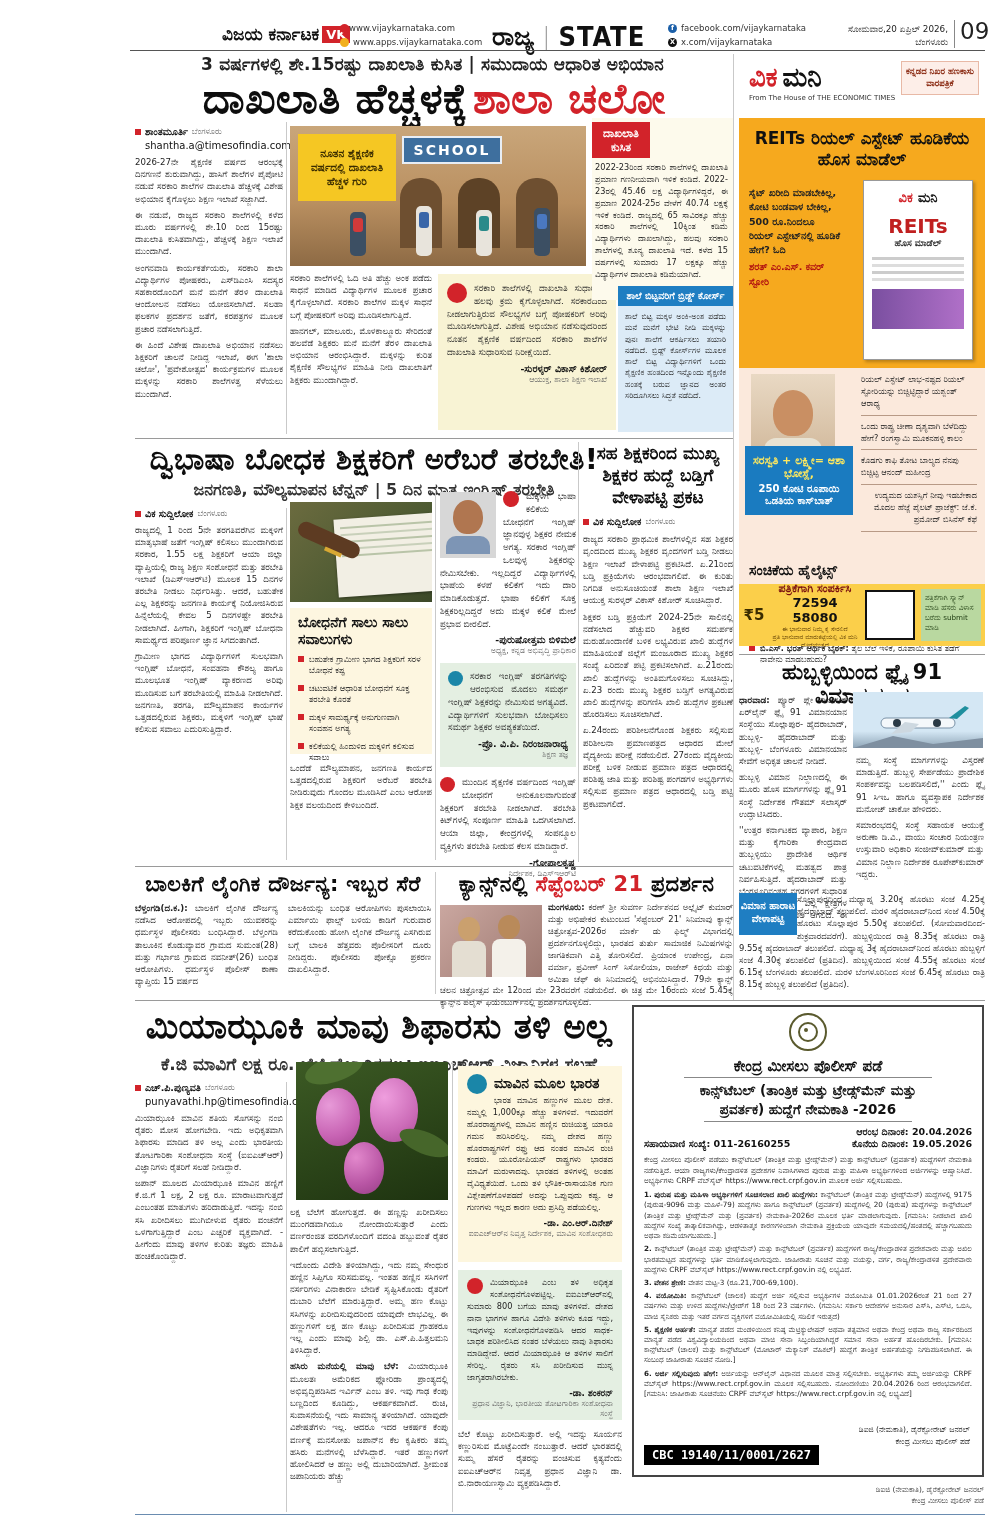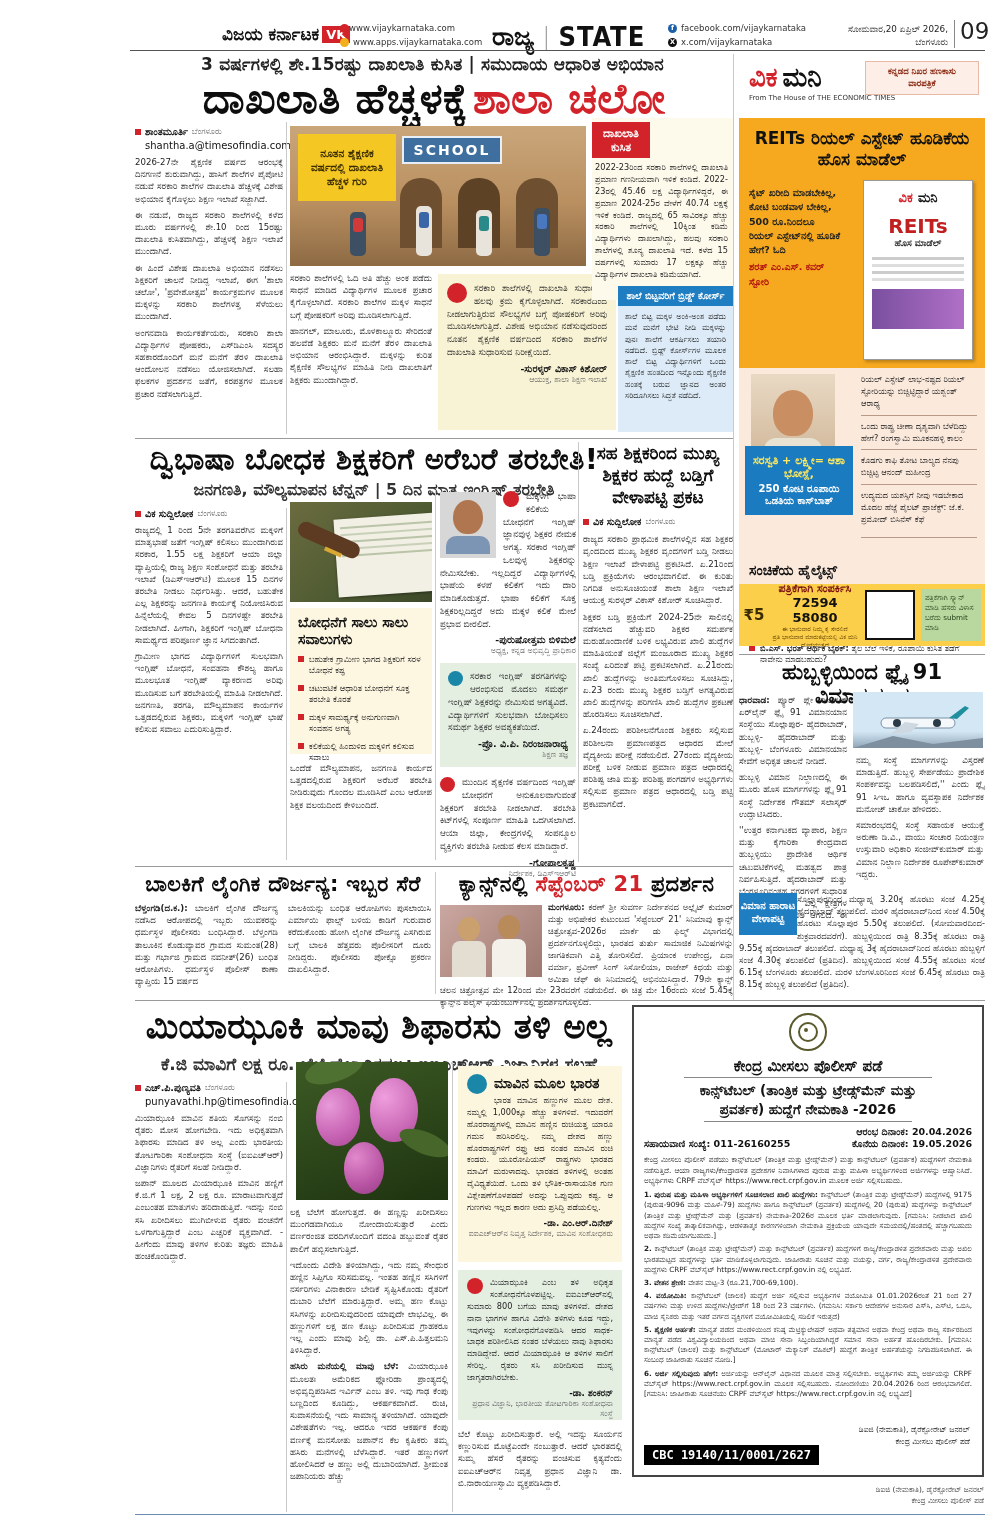--- a/index.html
+++ b/index.html
@@ -73,22 +73,22 @@
 
   <div class="abs" style="left:135px;top:126px;width:148px;">
     <div class="byrow">
       <span class="bysq"></span>
       <span class="byname">ಶಾಂತಮೂರ್ತಿ</span>
       <span class="byloc">ಬೆಂಗಳೂರು</span>
     </div>
     <div class="bymail">shantha.a@timesofindia.com</div>
     <p class="bt">2026-27ನೇ ಶೈಕ್ಷಣಿಕ ವರ್ಷದ ಆರಂಭಕ್ಕೆ ದಿನಗಣನೆ ಶುರುವಾಗಿದ್ದು, ಹಾಸಿಗೆ ಶಾಲೆಗಳ ಪೈಪೋಟಿ ನಡುವೆ ಸರಕಾರಿ ಶಾಲೆಗಳ ದಾಖಲಾತಿ ಹೆಚ್ಚಳಕ್ಕೆ ವಿಶೇಷ ಅಭಿಯಾನ ಕೈಗೊಳ್ಳಲು ಶಿಕ್ಷಣ ಇಲಾಖೆ ಸಜ್ಜಾಗಿದೆ.</p>
     <p class="bt">ಈ ನಡುವೆ, ರಾಜ್ಯದ ಸರಕಾರಿ ಶಾಲೆಗಳಲ್ಲಿ ಕಳೆದ ಮೂರು ವರ್ಷಗಳಲ್ಲಿ ಶೇ.10 ರಿಂದ 15ರಷ್ಟು ದಾಖಲಾತಿ ಕುಸಿತವಾಗಿದ್ದು, ಹೆಚ್ಚಳಕ್ಕೆ ಶಿಕ್ಷಣ ಇಲಾಖೆ ಮುಂದಾಗಿದೆ.</p>
+    <p class="bt">ಅಂಗನವಾಡಿ ಕಾರ್ಯಕರ್ತೆಯರು, ಸರಕಾರಿ ಶಾಲಾ ವಿದ್ಯಾರ್ಥಿಗಳ ಪೋಷಕರು, ಎಸ್‌ಡಿಎಂಸಿ ಸದಸ್ಯರ ಸಹಕಾರದೊಂದಿಗೆ ಮನೆ ಮನೆಗೆ ತೆರಳಿ ದಾಖಲಾತಿ ಆಂದೋಲನ ನಡೆಸಲು ಯೋಜಿಸಲಾಗಿದೆ. ಸಲಹಾ ಫಲಕಗಳ ಪ್ರದರ್ಶನ ಜತೆಗೆ, ಕರಪತ್ರಗಳ ಮೂಲಕ ಪ್ರಚಾರ ನಡೆಸಲಾಗುತ್ತಿದೆ.</p>
     <p class="bt">ಈ ಹಿಂದೆ ವಿಶೇಷ ದಾಖಲಾತಿ ಅಭಿಯಾನ ನಡೆಸಲು ಶಿಕ್ಷಕರಿಗೆ ಚಾಲನೆ ನೀಡಿದ್ದ ಇಲಾಖೆ, ಈಗ 'ಶಾಲಾ ಚಲೋ', 'ಪ್ರವೇಶೋತ್ಸವ' ಕಾರ್ಯಕ್ರಮಗಳ ಮೂಲಕ ಮಕ್ಕಳನ್ನು ಸರಕಾರಿ ಶಾಲೆಗಳತ್ತ ಸೆಳೆಯಲು ಮುಂದಾಗಿದೆ.</p>
-    <p class="bt">ಅಂಗನವಾಡಿ ಕಾರ್ಯಕರ್ತೆಯರು, ಸರಕಾರಿ ಶಾಲಾ ವಿದ್ಯಾರ್ಥಿಗಳ ಪೋಷಕರು, ಎಸ್‌ಡಿಎಂಸಿ ಸದಸ್ಯರ ಸಹಕಾರದೊಂದಿಗೆ ಮನೆ ಮನೆಗೆ ತೆರಳಿ ದಾಖಲಾತಿ ಆಂದೋಲನ ನಡೆಸಲು ಯೋಜಿಸಲಾಗಿದೆ. ಸಲಹಾ ಫಲಕಗಳ ಪ್ರದರ್ಶನ ಜತೆಗೆ, ಕರಪತ್ರಗಳ ಮೂಲಕ ಪ್ರಚಾರ ನಡೆಸಲಾಗುತ್ತಿದೆ.</p>
   </div>
   <div class="vr" style="left:286px;top:122px;height:312px;"></div>
 
   <div class="abs" style="left:290px;top:126px;width:296px;height:140px;background:linear-gradient(180deg,#c9a67a 0%,#b98f60 55%,#8d6a44 100%);overflow:hidden;">
     <div style="position:absolute;left:8px;top:8px;width:88px;background:#f5c723;padding:12px 5px;font-size:10.5px;font-weight:bold;color:#3a2c00;text-align:center;line-height:1.35;">ನೂತನ ಶೈಕ್ಷಣಿಕ ವರ್ಷದಲ್ಲಿ ದಾಖಲಾತಿ ಹೆಚ್ಚಳ ಗುರಿ</div>
     <div style="position:absolute;left:112px;top:10px;width:96px;height:24px;background:#3e6f9e;border:2px solid #e8eef5;color:#fff;font-weight:bold;font-size:14px;letter-spacing:2px;text-align:center;line-height:24px;">SCHOOL</div>
     <div style="position:absolute;left:110px;top:52px;width:42px;height:70px;background:#6e4f30;border-radius:20px 20px 0 0;"></div>
     <div style="position:absolute;left:168px;top:52px;width:42px;height:70px;background:#5d4226;border-radius:20px 20px 0 0;"></div>
     <div style="position:absolute;left:226px;top:52px;width:42px;height:70px;background:#6e4f30;border-radius:20px 20px 0 0;"></div>
     <div style="position:absolute;left:60px;top:86px;width:16px;height:44px;background:#3c4f63;border-radius:5px;">
@@ -133,21 +133,21 @@
 
   <div class="vr" style="left:733px;top:54px;height:946px;"></div>
   <div class="abs" style="left:739px;top:54px;width:246px;height:592px;background:#fbe9dc;">
 
     <div style="position:relative;height:64px;background:#fff;">
       <div style="position:absolute;left:10px;top:8px;">
         <span style="font-size:26px;font-weight:900;color:#d2232a;">ವಿಕ</span>
         <span style="font-size:26px;font-weight:900;color:#111;">ಮನಿ</span>
         <div style="font-size:7px;color:#333;margin-top:1px;">From The House of THE ECONOMIC TIMES</div>
       </div>
-      <div style="position:absolute;right:6px;top:7px;width:70px;background:#fdeee8;border:1px solid #e8b9a6;font-size:8.5px;font-weight:bold;color:#8a2a12;text-align:center;padding:4px 21px;line-height:1.4;">ಕನ್ನಡದ ನಿಖರ ಹಣಕಾಸು ವಾರಪತ್ರಿಕೆ</div>
+      <div style="position:absolute;right:6px;top:7px;width:70px;background:#fdeee8;border:1px solid #e8b9a6;font-size:8.5px;font-weight:bold;color:#8a2a12;text-align:center;padding:4px 3px;line-height:1.4;">ಕನ್ನಡದ ನಿಖರ ಹಣಕಾಸು ವಾರಪತ್ರಿಕೆ</div>
     </div>
 
     <div style="position:relative;height:250px;background:#f6a91e;">
       <div style="padding:10px 10px 0;font-size:17px;font-weight:900;color:#111;text-align:center;line-height:1.25;">REITs ರಿಯಲ್ ಎಸ್ಟೇಟ್ ಹೂಡಿಕೆಯ ಹೊಸ ಮಾಡೆಲ್</div>
       <div style="position:absolute;left:10px;top:68px;width:92px;font-size:9.5px;font-weight:bold;color:#222;line-height:1.5;">
         <span>ಸೈಟ್ ಖರೀದಿ ಮಾಡಬೇಕಿಲ್ಲ, ಕೋಟಿ ಬಂಡವಾಳ ಬೇಕಿಲ್ಲ, 500 ರೂ.ನಿಂದಲೂ ರಿಯಲ್ ಎಸ್ಟೇಟ್‌ನಲ್ಲಿ ಹೂಡಿಕೆ ಹೇಗೆ? ಓದಿ</span>
         <div style="color:#b01010;margin-top:3px;">ಶರತ್ ಎಂ.ಎಸ್. ಕವರ್ ಸ್ಟೋರಿ</div>
       </div>
       <div style="position:absolute;right:12px;top:62px;width:108px;height:178px;background:#fff;border:1px solid #999;box-shadow:2px 2px 3px rgba(0,0,0,.25);">
         <div style="text-align:center;margin-top:6px;">
@@ -170,21 +170,21 @@
         <div style="width:58px;height:26px;border-radius:12px 12px 0 0;background:#e8e2d2;margin:2px auto 0;"></div>
       </div>
       <div style="position:absolute;left:6px;top:78px;width:108px;background:#1a7bc0;color:#fff;text-align:center;padding:8px 6px;box-sizing:border-box;">
         <div style="font-size:11px;font-weight:900;color:#ffe95e;">ಸರಸ್ವತಿ + ಲಕ್ಷ್ಮೀ= ಆಶಾ ಭೋಸ್ಲೆ,</div>
         <div style="font-size:10px;font-weight:bold;margin-top:3px;">250 ಕೋಟಿ ರೂಪಾಯಿ ಒಡತಿಯ ಕಾಸ್‌ಬಾತ್</div>
       </div>
       <div style="position:absolute;left:122px;top:6px;width:116px;">
         <div style="font-size:8.2px;line-height:1.45;color:#222;border-bottom:1px solid #b89a86;padding-bottom:5px;margin-bottom:5px;">ರಿಯಲ್ ಎಸ್ಟೇಟ್ ಲಾಭ-ನಷ್ಟದ ರಿಯಲ್ ಸ್ಟೋರಿಯನ್ನು ಬಿಚ್ಚಿಟ್ಟಿದ್ದಾರೆ ಯಶ್ವಂತ್ ಆರಾಧ್ಯ</div>
         <div style="font-size:8.2px;line-height:1.45;color:#222;border-bottom:1px solid #b89a86;padding-bottom:5px;margin-bottom:5px;">ಒಂದು ರಾಷ್ಟ್ರ ಚೀಣಾ ದೃಶ್ಯವಾಗಿ ಬೆಳೆದಿದ್ದು ಹೇಗೆ? ರಂಗಸ್ವಾಮಿ ಮೂಕನಹಳ್ಳಿ ಕಾಲಂ</div>
         <div style="font-size:8.2px;line-height:1.45;color:#222;border-bottom:1px solid #b89a86;padding-bottom:5px;margin-bottom:5px;">ಕೊಡಗು ಕಾಫಿ ತೋಟ ಬಾಲ್ಯದ ನೆನಪು ಬಿಚ್ಚಿಟ್ಟ ಆನಂದ್ ಮಹೀಂದ್ರ</div>
-        <div style="font-size:8.2px;line-height:1.45;color:#222;border-bottom:1px solid #b89a86;padding-bottom:11px;">ಉದ್ಯಮದ ಯಶಸ್ಸಿಗೆ ನೀವು ಇಡಬೇಕಾದ ಮೊದಲ ಹೆಜ್ಜೆ ಪೈಲಟ್ ಪ್ರಾಜೆಕ್ಟ್: ಜೆ.ಕೆ. ಪ್ರಮೋದ್ ಬಿಸಿನೆಸ್ ಕೆಫೆ</div>
+        <div style="font-size:8.2px;line-height:1.45;color:#222;border-bottom:1px solid #b89a86;padding-bottom:5px;text-align:right;">ಉದ್ಯಮದ ಯಶಸ್ಸಿಗೆ ನೀವು ಇಡಬೇಕಾದ ಮೊದಲ ಹೆಜ್ಜೆ ಪೈಲಟ್ ಪ್ರಾಜೆಕ್ಟ್: ಜೆ.ಕೆ. ಪ್ರಮೋದ್ ಬಿಸಿನೆಸ್ ಕೆಫೆ</div>
       </div>
     </div>
 
     <div style="position:relative;padding:4px 10px 0;">
       <div style="font-size:14px;font-weight:900;color:#111;margin-bottom:4px;">ಸಂಚಿಕೆಯ ಹೈಲೈಟ್ಸ್</div>
       <div class="bullet-row">
           <span class="rsq"></span>
           <div style="font-size:8.2px;line-height:1.4;color:#222;"><b>ಮಾವಿನ ಹಂಗಾಮು:</b> <span>ಗ್ರಾಮೀಣ ಆರ್ಥಿಕತೆಗೆ ಹೊಸ ದಿಕ್ಕು ಹೇಗೆ ಅನ್ನುವುದನ್ನು ವಿವರಿಸಿದ್ದಾರೆ ಉಲ್ಲಾಸ್ ರಾಮ ಗುಣಾ</span></div>
         </div>
       <div class="bullet-row">

